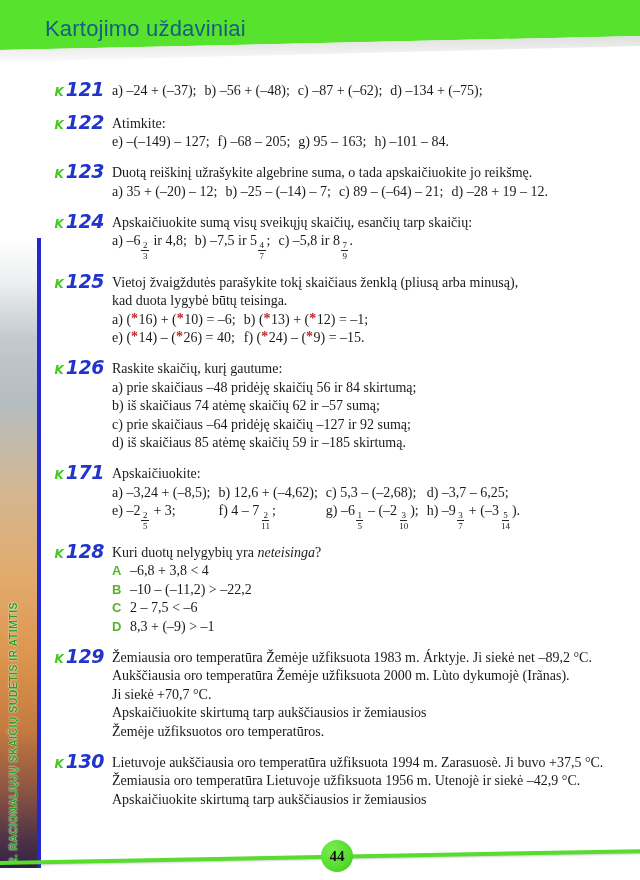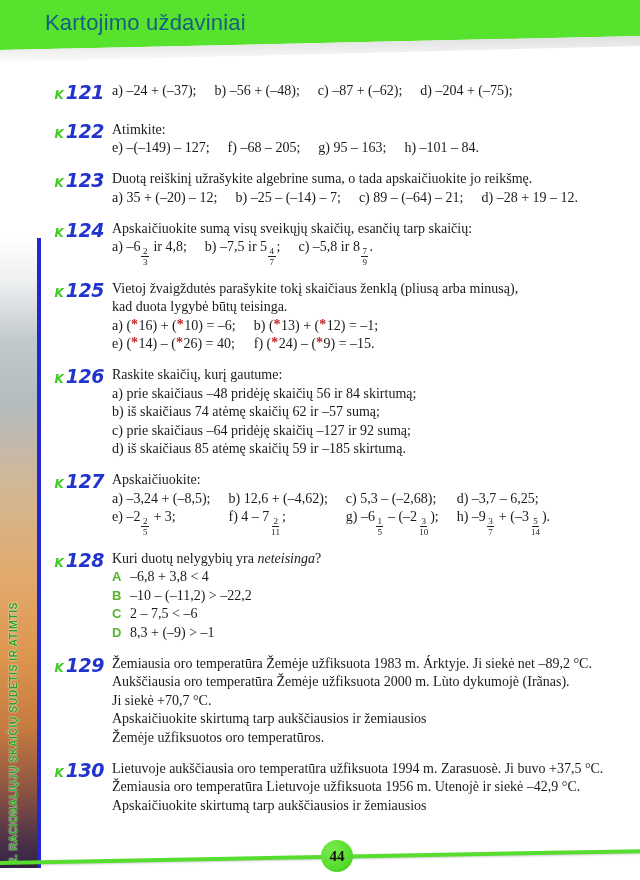--- a/index.html
+++ b/index.html
@@ -16,21 +16,21 @@
     position:absolute;top:0;left:0;width:640px;height:56px;
     background:var(--banner-green,#57e22d);
     clip-path:polygon(0 0,640px 0,640px 36px,0 50px);
   }
   .banner-shadow{
     position:absolute;top:0;left:0;width:640px;height:66px;
     background:linear-gradient(to bottom,#9c9c9c 0%,#d9d9d9 45%,#ffffff 100%);
     clip-path:polygon(0 50px,640px 36px,640px 46px,0 62px);
   }
   .banner-title{
-    position:absolute;top:10px;left:45px;
+    position:absolute;top:16px;left:45px;
     font-family:"Liberation Sans",sans-serif;
     font-size:22px;font-weight:500;letter-spacing:.2px;
     color:var(--title-blue,#175e80);
   }
 
   
   .sidebar{
     position:absolute;left:0;top:238px;width:37px;height:630px;
     background:linear-gradient(to bottom,
       rgba(255,255,255,1) 0%,
@@ -69,29 +69,29 @@
     display:flex;align-items:center;justify-content:center;
     font-family:"Liberation Serif",serif;font-weight:bold;font-size:15px;color:#111;
   }
 
   
   .problems{position:absolute;top:82px;left:44px;right:14px;}
   .problem{display:flex;margin-bottom:12.5px;}
   .pnum{
     flex:0 0 60px;text-align:right;white-space:nowrap;padding-right:8px;
     font-family:"DejaVu Sans",sans-serif;font-style:italic;font-weight:bold;
-    line-height:23px;transform:translateY(-1px);
+    line-height:17px;transform:translateY(-1px);
   }
   .pnum .k{font-size:12px;color:var(--k-green,#3ecb1e);margin-right:2px;}
   .pnum .n{font-size:19px;color:var(--num-blue,#2134cc);letter-spacing:-.5px;}
   .pbody{flex:1;font-size:14px;line-height:18.5px;}
   .intro{margin:0;}
   .rows{display:table;border-collapse:collapse;}
   .row{display:table-row;}
-  .cell{display:table-cell;padding-right:18px;white-space:nowrap;}
+  .cell{display:table-cell;padding-right:8px;white-space:nowrap;}
   .cell:last-child{padding-right:0;}
   .options{margin:0;}
   .option{display:flex;}
   .option .letter{
     flex:0 0 18px;font-family:"Liberation Sans",sans-serif;font-weight:bold;
     font-size:13px;color:var(--option-green,#58b32c);line-height:18.5px;
   }
   .frac{
     display:inline-flex;flex-direction:column;align-items:center;
     font-size:9px;line-height:1.12;vertical-align:-3px;margin:0 1px;
@@ -117,21 +117,21 @@
   <section class="problem">
     <div class="pnum">
       <span class="k">K</span><span class="n">121</span>
     </div>
     <div class="pbody">
         <div class="rows">
           <div class="row">
             <span class="cell">a) –24 + (–37);</span>
             <span class="cell">b) –56 + (–48);</span>
             <span class="cell">c) –87 + (–62);</span>
-            <span class="cell">d) –204 + (–75);</span>
+            <span class="cell">d) –134 + (–75);</span>
           </div>
         </div>
       </div>
   </section>
 
   <section class="problem">
     <div class="pnum">
       <span class="k">K</span><span class="n">122</span>
     </div>
     <div class="pbody">
@@ -227,21 +227,21 @@
           </div>
           <div class="row">
             <span class="cell">d) iš skaičiaus 85 atėmę skaičių 59 ir –185 skirtumą.</span>
           </div>
         </div>
       </div>
   </section>
 
   <section class="problem">
     <div class="pnum">
-      <span class="k">K</span><span class="n">127</span>
+      <span class="k">K</span><span class="n">171</span>
     </div>
     <div class="pbody">
         <p class="intro">Apskaičiuokite:</p>
         <div class="rows">
           <div class="row">
             <span class="cell">a) –3,24 + (–8,5);</span>
             <span class="cell">b) 12,6 + (–4,62);</span>
             <span class="cell">c) 5,3 – (–2,68);</span>
             <span class="cell">d) –3,7 – 6,25;</span>
           </div>

